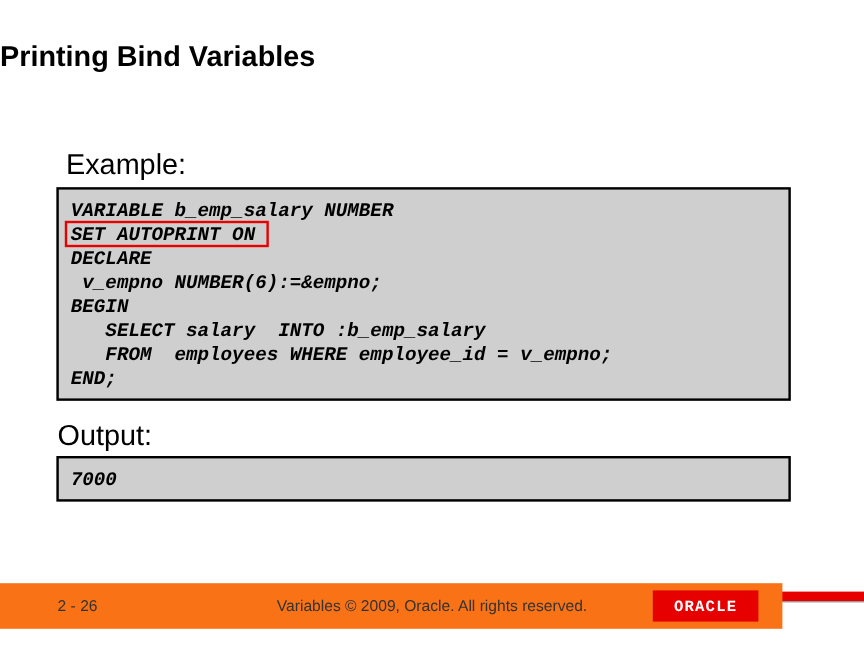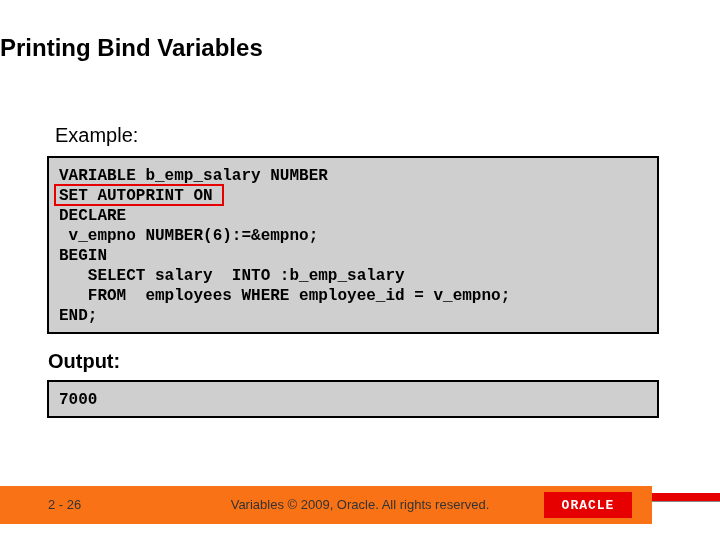--- a/index.html
+++ b/index.html
@@ -17,40 +17,41 @@
     top: 34px;
     left: 0;
     width: 720px;
     text-align: left;
     font-size: 24px;
     font-weight: bold;
     color: #000;
   }
   .label {
     position: absolute;
-    font-size: 20px;
+    font-size: 24px;
     color: #000;
   }
   .example-label { top: 124px; left: 55px; }
-  .output-label  { top: 350px; left: 48px; font-weight: bold; }
+  .output-label  { top: 350px; left: 48px; }
 
   .codebox {
     position: absolute;
     left: 47px;
     width: 612px;
     background: #cfcfcf;
     border: 2px solid #000;
     box-sizing: border-box;
     padding: 8px 10px;
     font-family: "Courier New", Courier, monospace;
     font-size: 16px;
     line-height: 20px;
     color: #000;
     font-weight: bold;
     white-space: pre;
+    font-style: italic;
   }
   .example-box { top: 156px; height: 178px; }
   .output-box  { top: 380px; height: 38px; padding: 8px 10px; }
 
   .highlight {
     position: absolute;
     border: 2px solid #e60000;
     box-sizing: border-box;
     pointer-events: none;
   }

